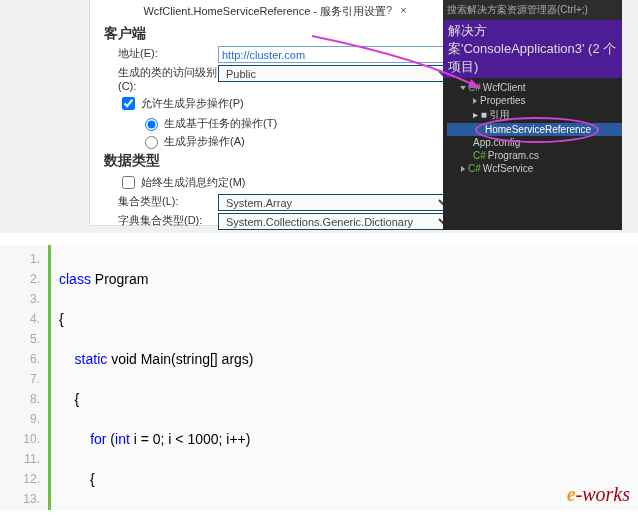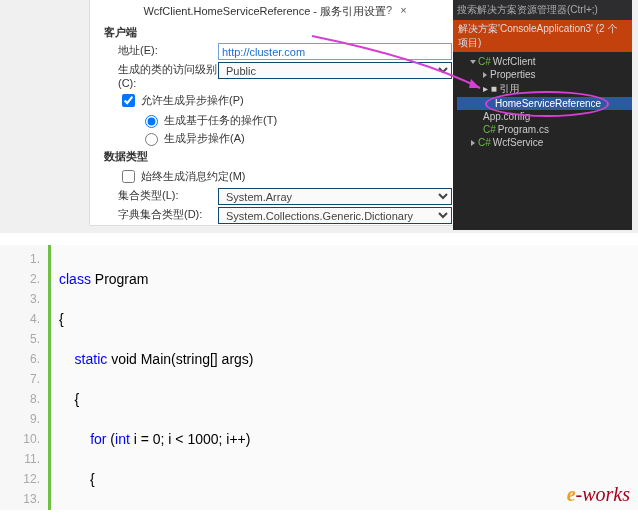--- a/index.html
+++ b/index.html
@@ -1,30 +1,30 @@
 <!DOCTYPE html>
 <html><head>
 <meta charset="utf-8">
 <style>
 body{margin:0;font-family:"Microsoft YaHei",Arial,sans-serif;font-size:11px;background:#fff;width:638px}
 .scr{position:relative;height:233px;background:#f0f0f0;border-bottom:2px solid #fff;overflow:hidden}
 .dlg{position:absolute;left:90px;top:0;width:370px;height:225px;background:#fff;box-shadow:0 0 1px #888}
 .dlg-hd{display:flex;justify-content:center;padding:4px 6px;font-size:11px;color:#333}
 .dlg-hd .tbtn{display:flex;gap:8px;color:#555}
-.sec{padding:2px 8px 2px 14px;font-weight:bold;color:#333;font-size:11px}
+.sec{padding:2px 8px 2px 14px;font-weight:bold;color:#333;font-size:14px}
 .row{display:flex;padding:1px 8px 1px 28px;font-size:11px;color:#333}
 .row .lbl{width:100px}
 .row input[type=text],.row select{flex:1;font-size:11px;height:17px;border:1px solid #0c4a6e;padding:0 3px;box-sizing:border-box}
 .row input.url{border:1px solid #7a9fd6;color:#1a6ed0}
 .row select{background:#fafafa;color:#444}
 .row label.ck{display:flex;align-items:center;gap:3px}
 .row.radio{padding-left:50px}
-.explorer{position:absolute;right:6px;top:0;width:179px;height:230px;background:#252526;color:#ccc;font-size:10px}
+.explorer{position:absolute;right:16px;top:0;width:179px;height:230px;background:#252526;color:#ccc;font-size:10px}
 .ex-hd{background:#2d2d30;color:#aaa;padding:3px 4px;font-size:10px}
-.ex-ttl{background:#c2410c;padding:2px 5px;color:#ddd;font-size:10px}
+.ex-ttl{background:#4c1d95;padding:2px 5px;color:#ddd;font-size:13px}
 .tree{padding:3px 0 0 4px}
 .tree div{padding:1px 0 1px 4px;white-space:nowrap}
 .tree .i1{padding-left:14px}
 .tree .i2{padding-left:26px}
 .tree .i3{padding-left:38px}
 .tree .hl{background:linear-gradient(#2c5a9f,#2c5a9f);color:#fff;position:relative}
 .oval{position:absolute;left:28px;top:-6px;width:120px;height:22px;border:2px solid #d63fd6;border-radius:50%;pointer-events:none}
 .arrow{position:absolute;pointer-events:none;z-index:5}
 .code{display:flex;margin:10px 0 0 0;font-family:Arial,sans-serif;font-size:14px;background:#fafafa;position:relative;height:265px}
 .gut{width:40px;background:#f7f7f7;text-align:right;padding:4px 8px 0 0;color:#a8a8a8;border-right:3px solid #6fbf44;line-height:20px;font-size:12px}

